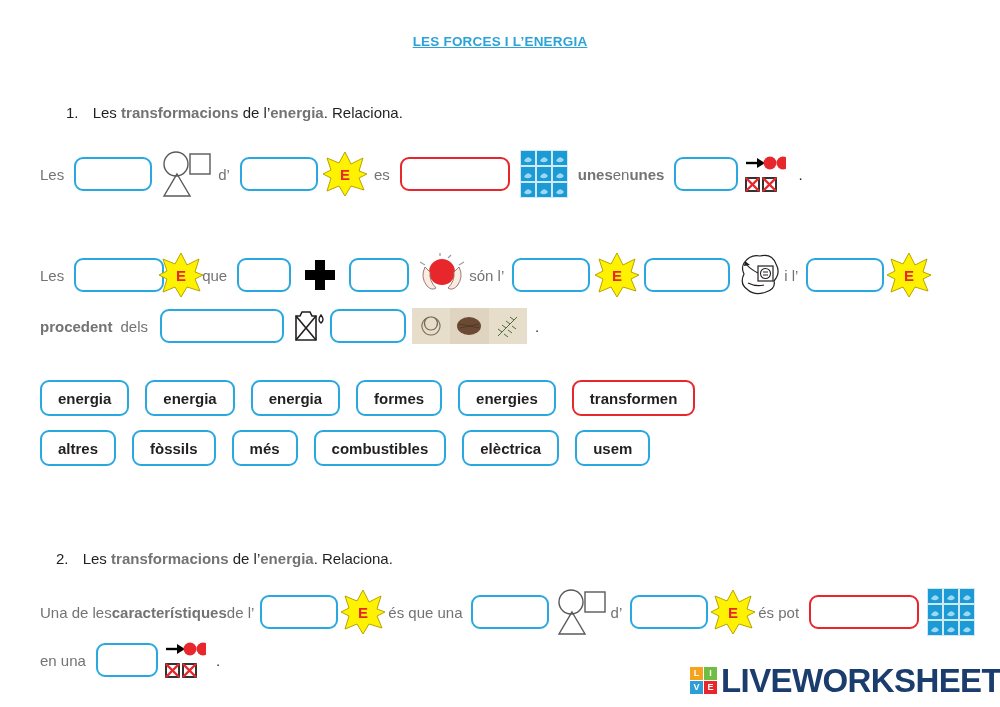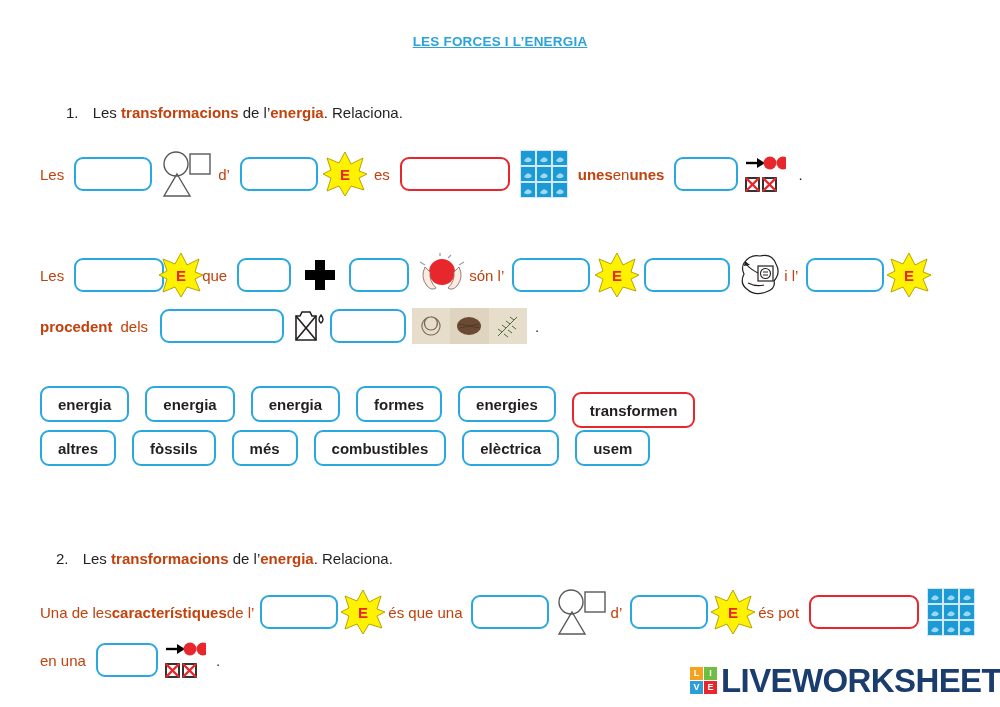--- a/index.html
+++ b/index.html
@@ -36,21 +36,21 @@
   }
 
   
   .row {
     position: absolute;
     display: flex;
     align-items: center;
   }
   .txt {
     font-size: 15px;
-    color: #c2410c;
+    color: #737373;
     white-space: nowrap;
   }
   .txt.b { font-weight: bold; }
 
   .qnum {
     position: absolute;
     font-size: 15px;
     color: #231f20;
     white-space: nowrap;
   }
@@ -76,21 +76,21 @@
     border: 2.5px solid #29a8e0;
     border-radius: 9px;
     background: #ffffff;
     height: 36px;
     padding: 0 16px;
     font-size: 15px;
     font-weight: bold;
     color: #231f20;
     white-space: nowrap;
   }
-  .chip.red { border-color: #e8272c; margin-top: 12px; }
+  .chip.red { border-color: #e8272c; }
 
   .bank {
     position: absolute;
     display: flex;
     align-items: center;
   }
 
   
   .icon { display: inline-block; line-height: 0; }
 

